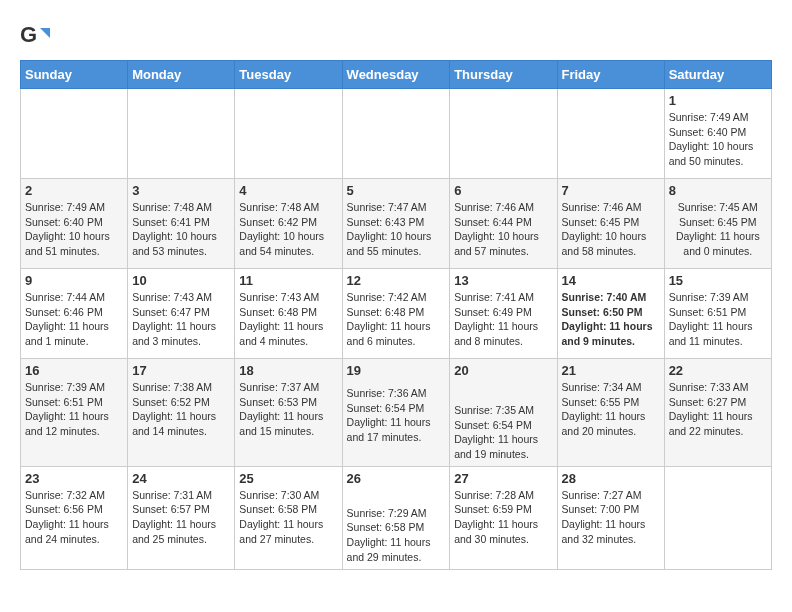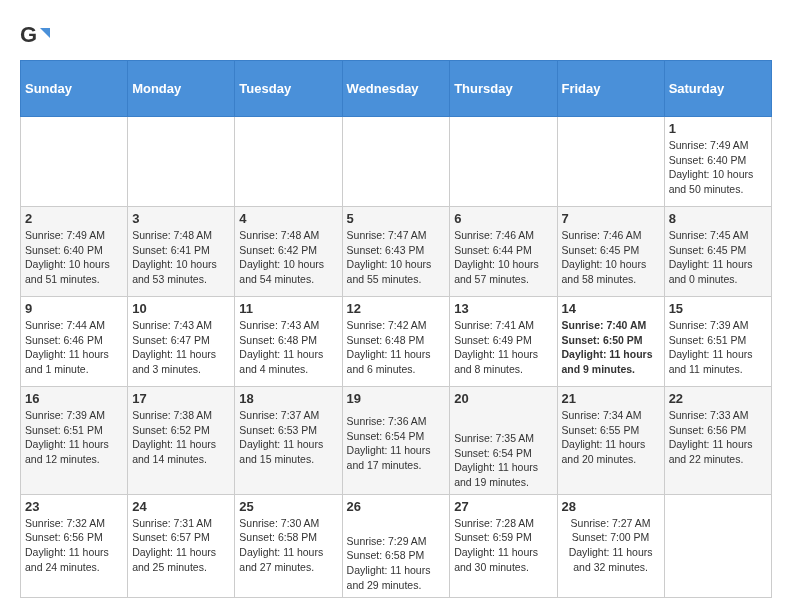--- a/index.html
+++ b/index.html
@@ -53,21 +53,21 @@
       color: #555;
     }
     .calendar {
       width: 100%;
       border-collapse: collapse;
       font-size: 11px;
     }
     .calendar thead tr th {
       background-color: #4a90d9;
       color: #fff;
-      padding: 20px 4px;
+      padding: 6px 4px;
       text-align: left;
       font-size: 13px;
       font-weight: bold;
       border: 1px solid #3a7fc9;
     }
     .calendar tbody tr td {
       border: 1px solid #ccc;
       vertical-align: top;
       padding: 4px;
       width: 108px;
@@ -179,21 +179,21 @@
         </td>
         <td>
           <span class="day-number">7</span>
           <div class="day-info" style="white-space: pre-line;">Sunrise: 7:46 AM
 Sunset: 6:45 PM
 Daylight: 10 hours
 and 58 minutes.</div>
         </td>
         <td>
           <span class="day-number">8</span>
-          <div class="day-info" style="white-space: pre-line;">Sunrise: 7:45 AM
+          <div class="day-info" style="white-space: pre-line; text-align: center;">Sunrise: 7:45 AM
 Sunset: 6:45 PM
 Daylight: 11 hours
 and 0 minutes.</div>
         </td>
       </tr>
       <tr>
         <td>
           <span class="day-number">9</span>
           <div class="day-info" style="white-space: pre-line;">Sunrise: 7:44 AM
 Sunset: 6:46 PM
@@ -282,21 +282,21 @@
         <td>
           <span class="day-number">21</span>
           <div class="day-info" style="white-space: pre-line;">Sunrise: 7:34 AM
 Sunset: 6:55 PM
 Daylight: 11 hours
 and 20 minutes.</div>
         </td>
         <td>
           <span class="day-number">22</span>
           <div class="day-info" style="white-space: pre-line;">Sunrise: 7:33 AM
-Sunset: 6:56 PM
+Sunset: 6:27 PM
 Daylight: 11 hours
 and 22 minutes.</div>
         </td>
       </tr>
       <tr>
         <td>
           <span class="day-number">23</span>
           <div class="day-info" style="white-space: pre-line;">Sunrise: 7:32 AM
 Sunset: 6:56 PM
 Daylight: 11 hours
@@ -325,21 +325,21 @@
         </td>
         <td>
           <span class="day-number">27</span>
           <div class="day-info" style="white-space: pre-line;">Sunrise: 7:28 AM
 Sunset: 6:59 PM
 Daylight: 11 hours
 and 30 minutes.</div>
         </td>
         <td>
           <span class="day-number">28</span>
-          <div class="day-info" style="white-space: pre-line; text-align: center;">Sunrise: 7:27 AM
+          <div class="day-info" style="white-space: pre-line;">Sunrise: 7:27 AM
 Sunset: 7:00 PM
 Daylight: 11 hours
 and 32 minutes.</div>
         </td>
         <td class="empty-cell"></td>
       </tr>
     </tbody>
 </table>
 
 </body></html>

